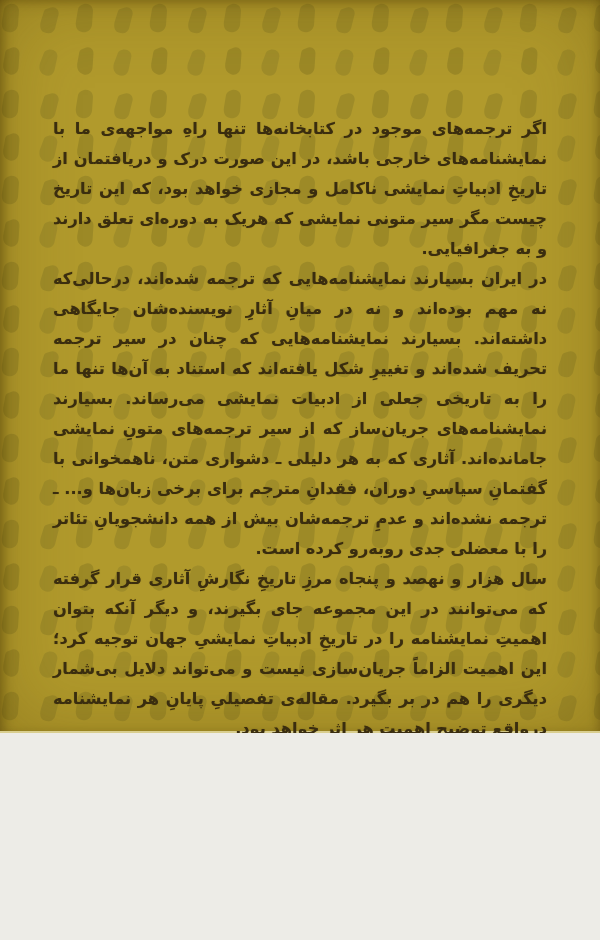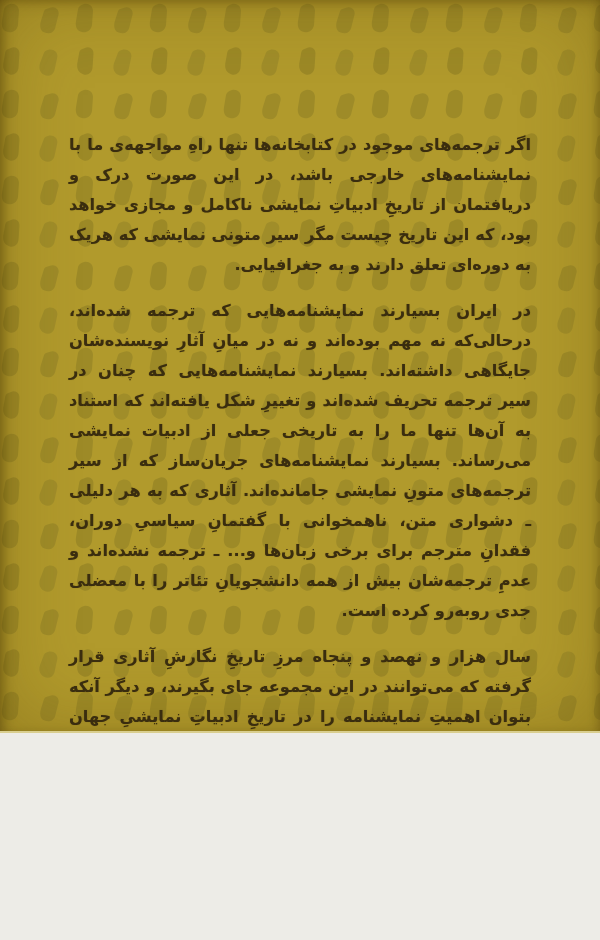--- a/index.html
+++ b/index.html
@@ -18,21 +18,21 @@
     box-shadow:inset 0 0 80px rgba(92,72,8,.32), inset 10px 0 14px -8px rgba(70,52,4,.55),
                inset -8px 0 12px -8px rgba(70,52,4,.4), inset 0 10px 16px -10px rgba(70,52,4,.45);
   }
   
   .blurb{
     position:absolute;top:114px;left:53px;width:494px;
     direction:rtl;text-align:justify;
     color:#3a2d0f;font-size:16.2px;line-height:30px;font-weight:700;
     text-shadow:0 0 1px rgba(58,45,15,.35);
   }
-  .blurb p{margin:16px;}
+  .blurb p{margin:0;}
   
   .bottom-strip{position:absolute;left:0;top:733px;width:600px;height:207px;background:#edece7;}
 </style>
 </head>
 <body>
 
 <div class="stage">
 
   <div class="cover-top">
     <svg class="pattern-svg" width="600" height="731" aria-hidden="true">

